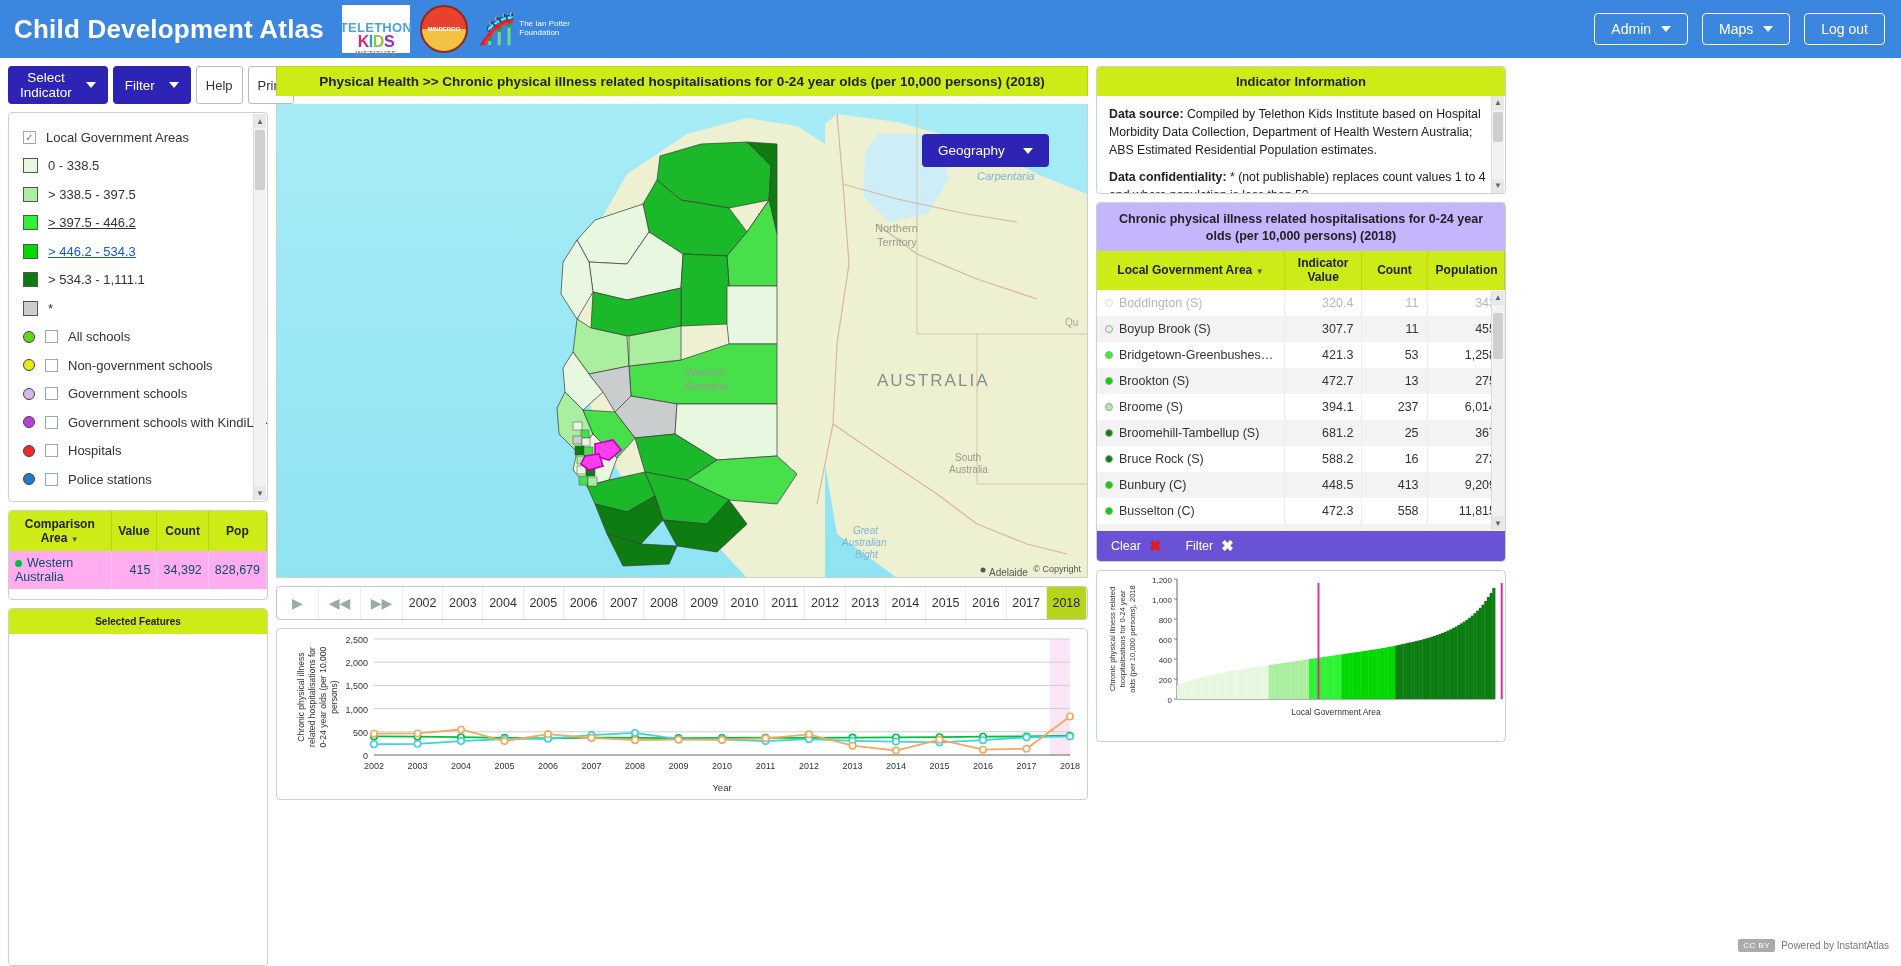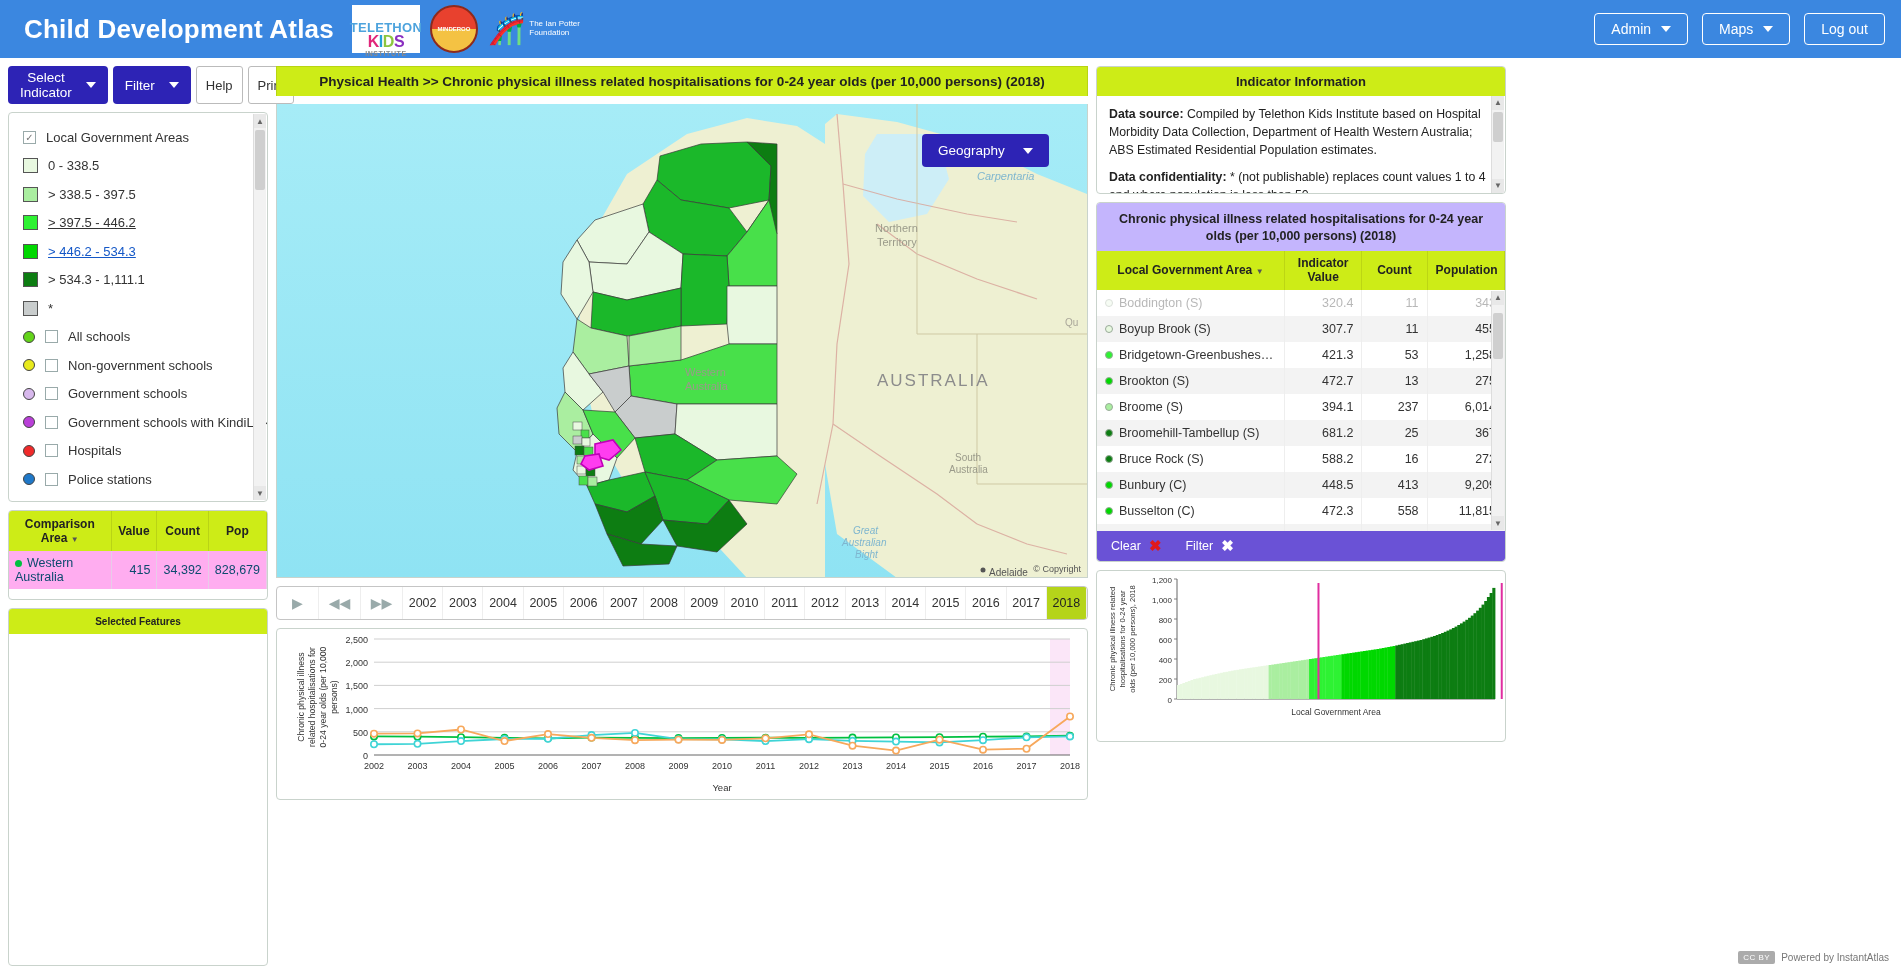--- a/index.html
+++ b/index.html
@@ -9,21 +9,21 @@
     width: 1901px; height: 966px;
     font-family: "Liberation Sans", sans-serif;
     background: #ffffff;
     overflow: hidden;
   }
   
   #header {
     height: 58px; width: 100%;
     background: #3b87e0;
     display: flex; align-items: center;
-    padding: 0 24px;
+    padding: 0 14px;
     position: relative;
   }
   #app-title {
     color: #ffffff; font-size: 26px; font-weight: bold;
     letter-spacing: .2px; white-space: nowrap;
   }
   .logos { display: flex; align-items: center; margin-left: 18px; gap: 10px; }
   .logo-tki {
     background: #ffffff; width: 68px; height: 48px;
     display: flex; flex-direction: column; align-items: center; justify-content: center;
@@ -170,21 +170,21 @@
   table.dtable tbody tr:nth-child(odd) td { background:#ffffff;}
   .row-dot { width:8px;height:8px;border-radius:50%;display:inline-block;margin-right:6px;vertical-align:middle;}
   #table-scroll { flex:1; overflow:hidden; position:relative;}
   #bottom-bar { background:#6a52d6; height:30px; display:flex;align-items:center;gap:24px;
     padding:0 14px; border-radius:0 0 3px 3px;}
   .bb-item { display:flex;align-items:center;gap:8px;color:#fff;font-size:12.5px;cursor:pointer;}
   .x-red { color:#e0191c; font-weight:bold; font-size:15px;}
   .x-white { color:#fff; font-weight:bold; font-size:15px;}
 
   
-  #footer { position:absolute; right:12px; bottom:2px; display:flex;align-items:center;gap:6px;padding-left:32px;}
+  #footer { position:absolute; right:12px; bottom:14px; display:flex;align-items:center;gap:6px;padding-left:32px;}
   #cc-badge { background:#ababab;color:#fff;font-size:8px;padding:2px 5px;border-radius:2px;letter-spacing:.5px;}
   #powered { font-size:10px;color:#777;}
   svg { display:block; }
 </style>
 </head>
 <body>
 
 <div id="header">
   <div id="app-title">Child Development Atlas</div>
   <div class="logos">

